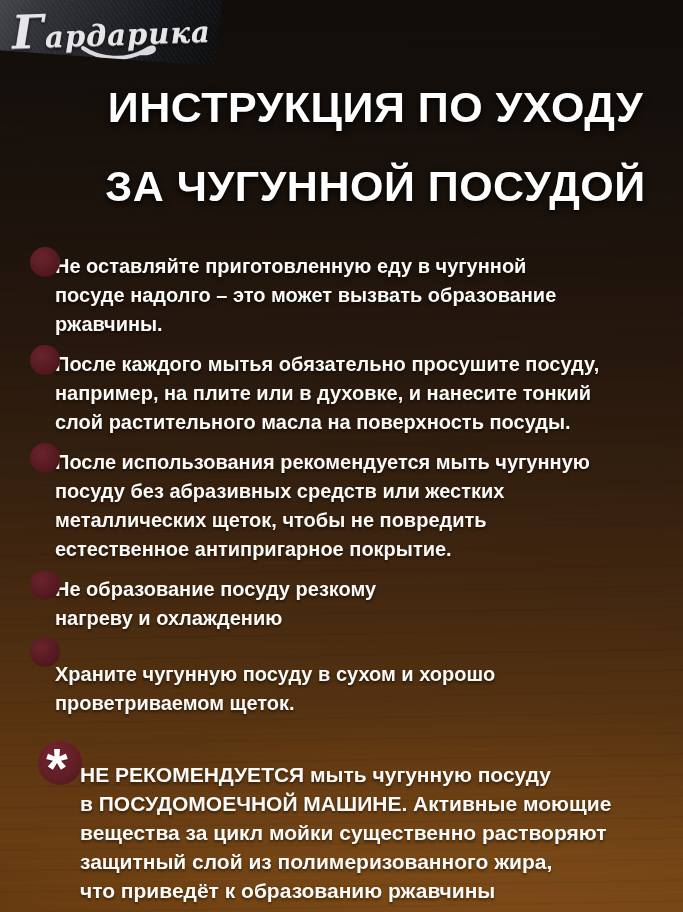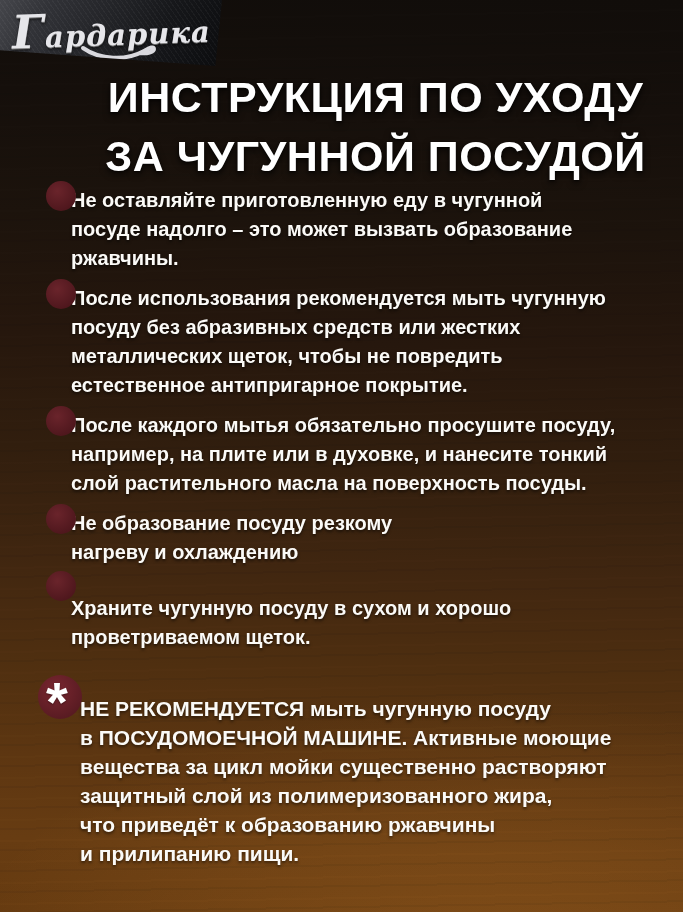--- a/index.html
+++ b/index.html
@@ -45,27 +45,27 @@
     transform:rotate(-2deg);
     text-shadow:0 1px 0 #ffffff66, 0 2px 3px #000000cc;
   }
   .logo-text::first-letter{font-size:46px;}
   .logo-swoosh{position:absolute;left:80px;top:42px;}
 
   
   .title{
     position:relative;z-index:2;margin:0 0 0 78px;width:595px;
     text-align:center;white-space:pre-line;
-    font-size:43px;line-height:59px;font-weight:bold;letter-spacing:0.5px;
+    font-size:43px;line-height:79px;font-weight:bold;letter-spacing:0.5px;
     color:#ffffff;
     text-shadow:0 3px 7px rgba(0,0,0,0.75),0 1px 2px rgba(0,0,0,0.6);
   }
 
   
-  .items{padding-left:71px;position:relative;z-index:2;}
+  .items{margin-top:26px;padding-left:55px;position:relative;z-index:2;}
   .item{position:relative;width:618px;margin:0 0 11px 0;}
   .item-text{
     margin:0;white-space:pre-line;
     font-size:20px;line-height:29px;font-weight:bold;color:#fbfaf7;
     text-shadow:0 2px 3px rgba(0,0,0,0.55);
   }
   .bullet-dot{
     position:absolute;left:-25px;top:-5px;width:30px;height:30px;border-radius:50%;
     background:radial-gradient(circle at 38% 34%,#6a242b,#4d161c 78%);
   }
@@ -108,31 +108,31 @@
 
     <div class="item">
       <span class="bullet-dot"></span>
       <p class="item-text">Не оставляйте приготовленную еду в чугунной
 посуде надолго – это может вызвать образование
 ржавчины.</p>
     </div>
 
     <div class="item">
       <span class="bullet-dot"></span>
+      <p class="item-text">После каждого мытья обязательно просушите посуду,
+например, на плите или в духовке, и нанесите тонкий
+слой растительного масла на поверхность посуды.</p>
+    </div>
+
+    <div class="item">
+      <span class="bullet-dot"></span>
       <p class="item-text">После использования рекомендуется мыть чугунную
 посуду без абразивных средств или жестких
 металлических щеток, чтобы не повредить
 естественное антипригарное покрытие.</p>
-    </div>
-
-    <div class="item">
-      <span class="bullet-dot"></span>
-      <p class="item-text">После каждого мытья обязательно просушите посуду,
-например, на плите или в духовке, и нанесите тонкий
-слой растительного масла на поверхность посуды.</p>
     </div>
 
     <div class="item">
       <span class="bullet-dot"></span>
       <p class="item-text">Не образование посуду резкому
 нагреву и охлаждению</p>
     </div>
 
     <div class="item item-raised-dot">
       <span class="bullet-dot"></span>

